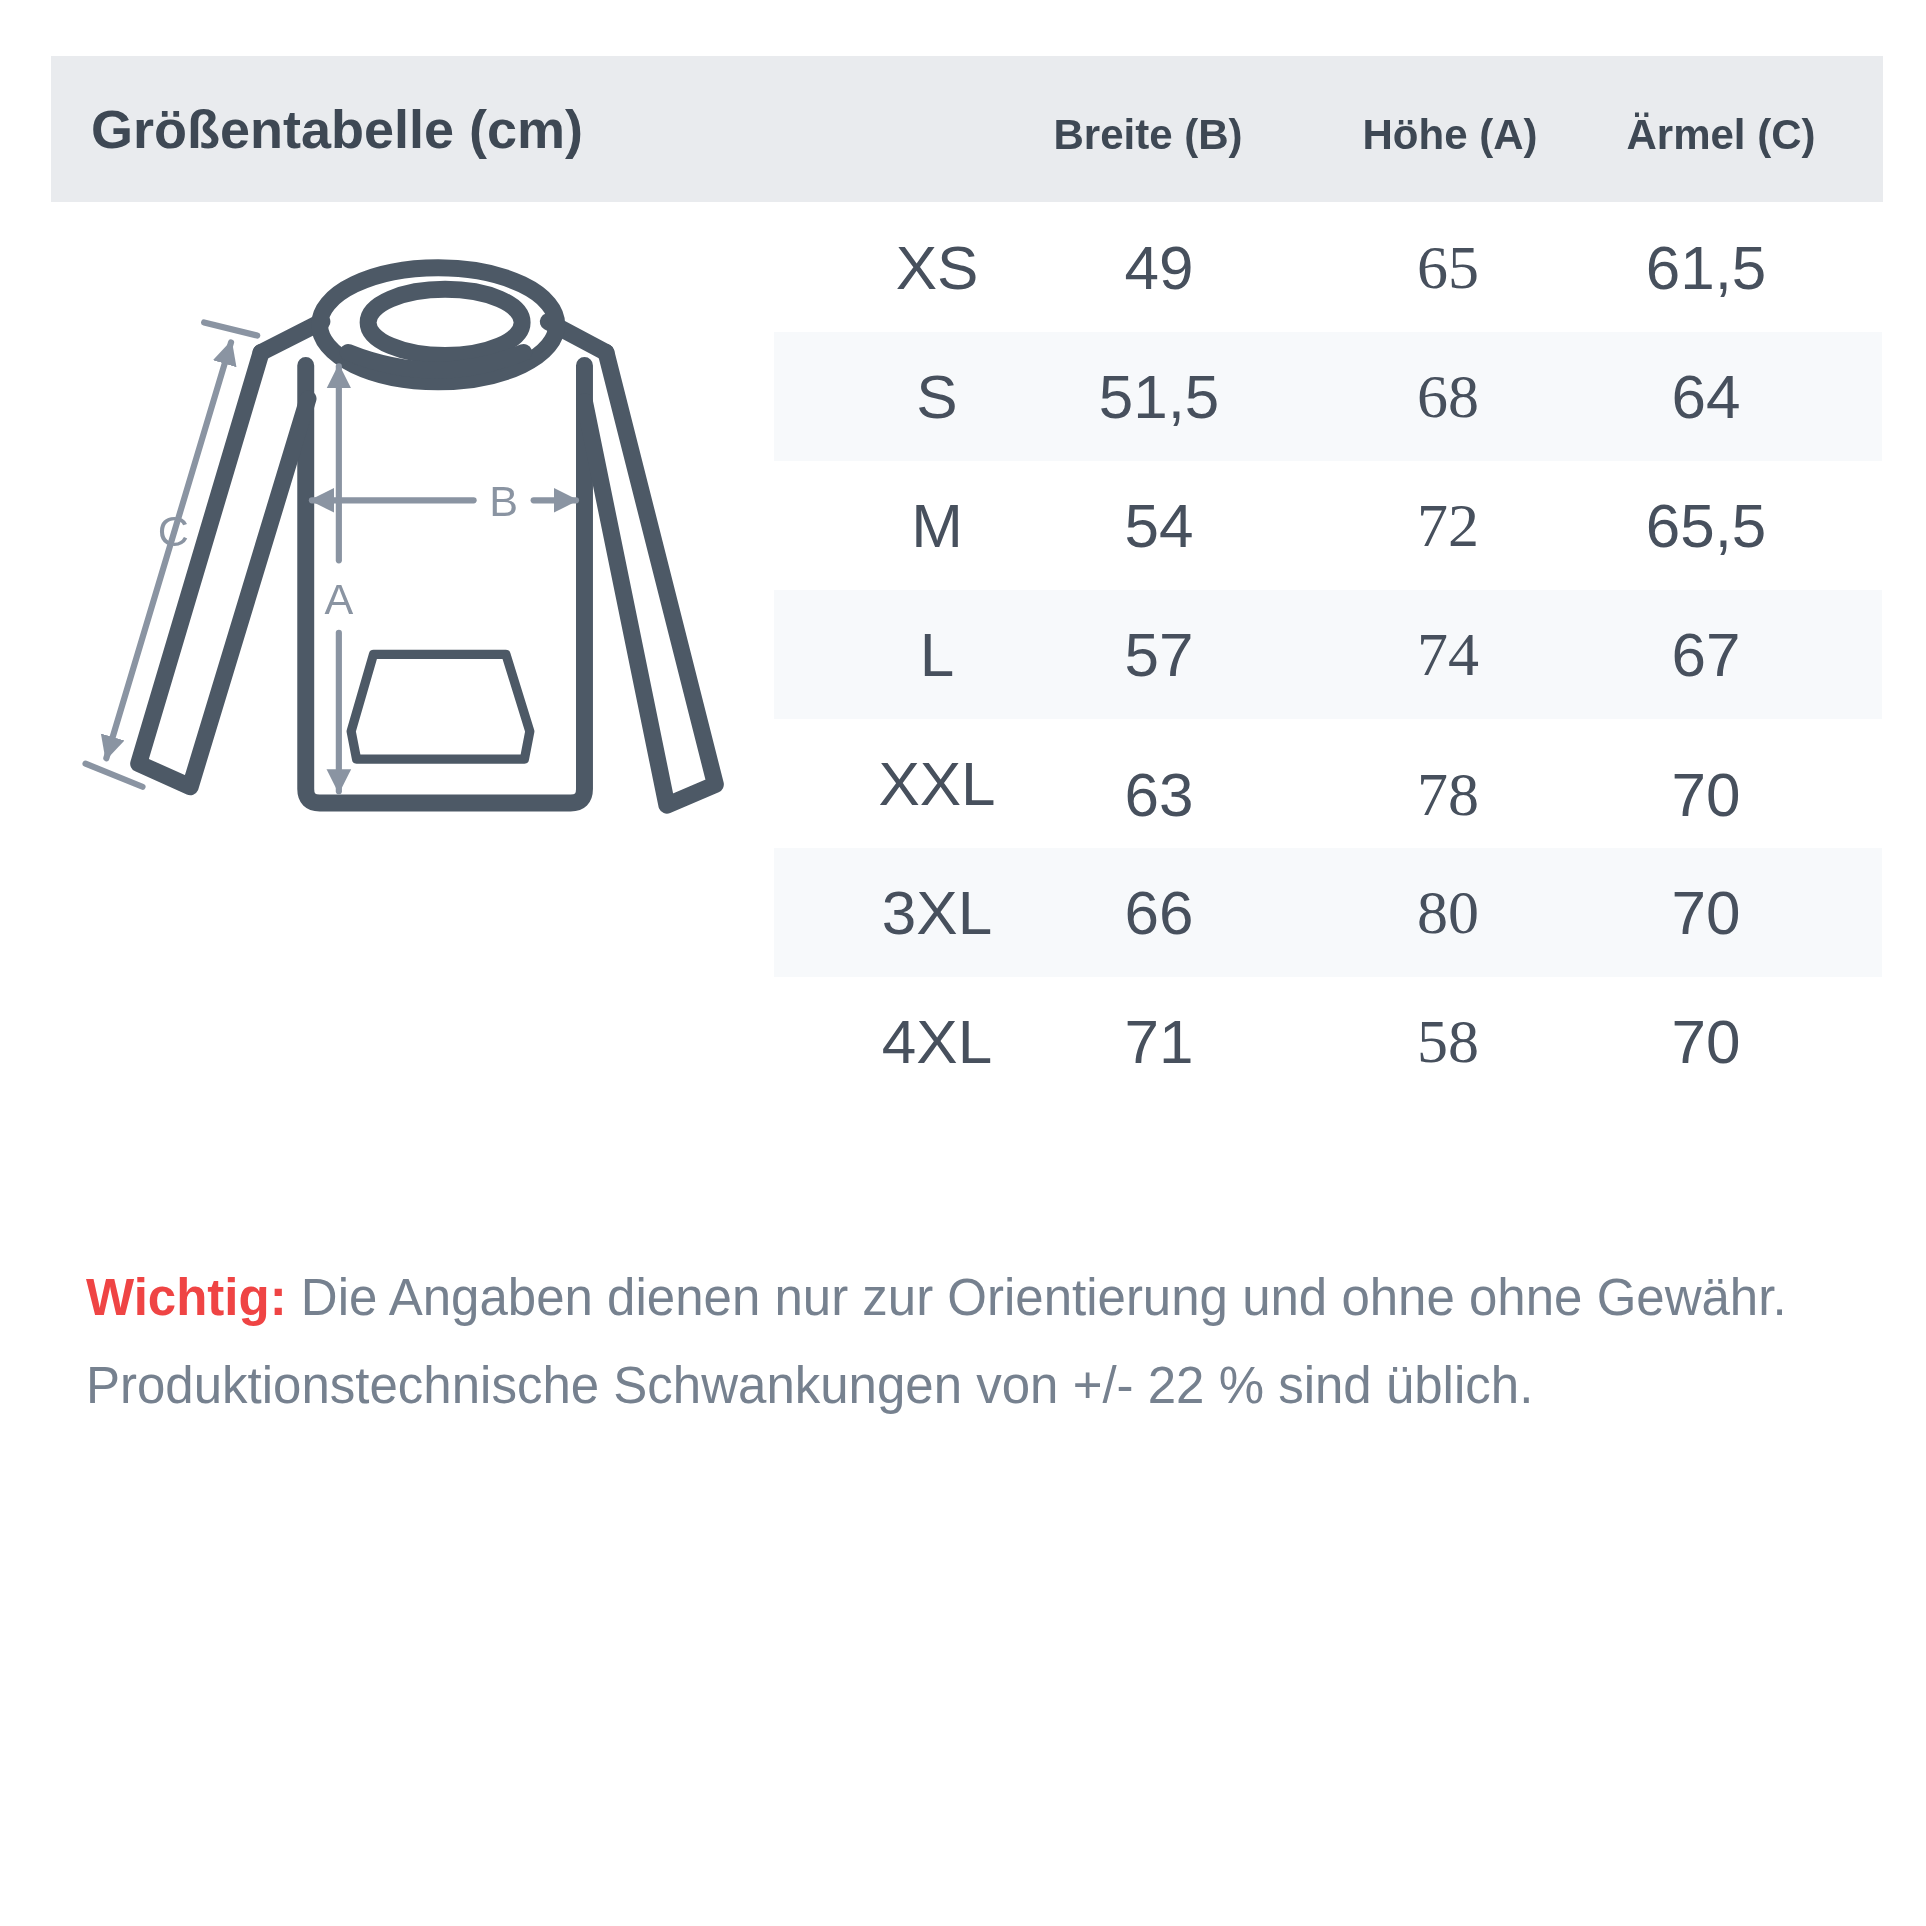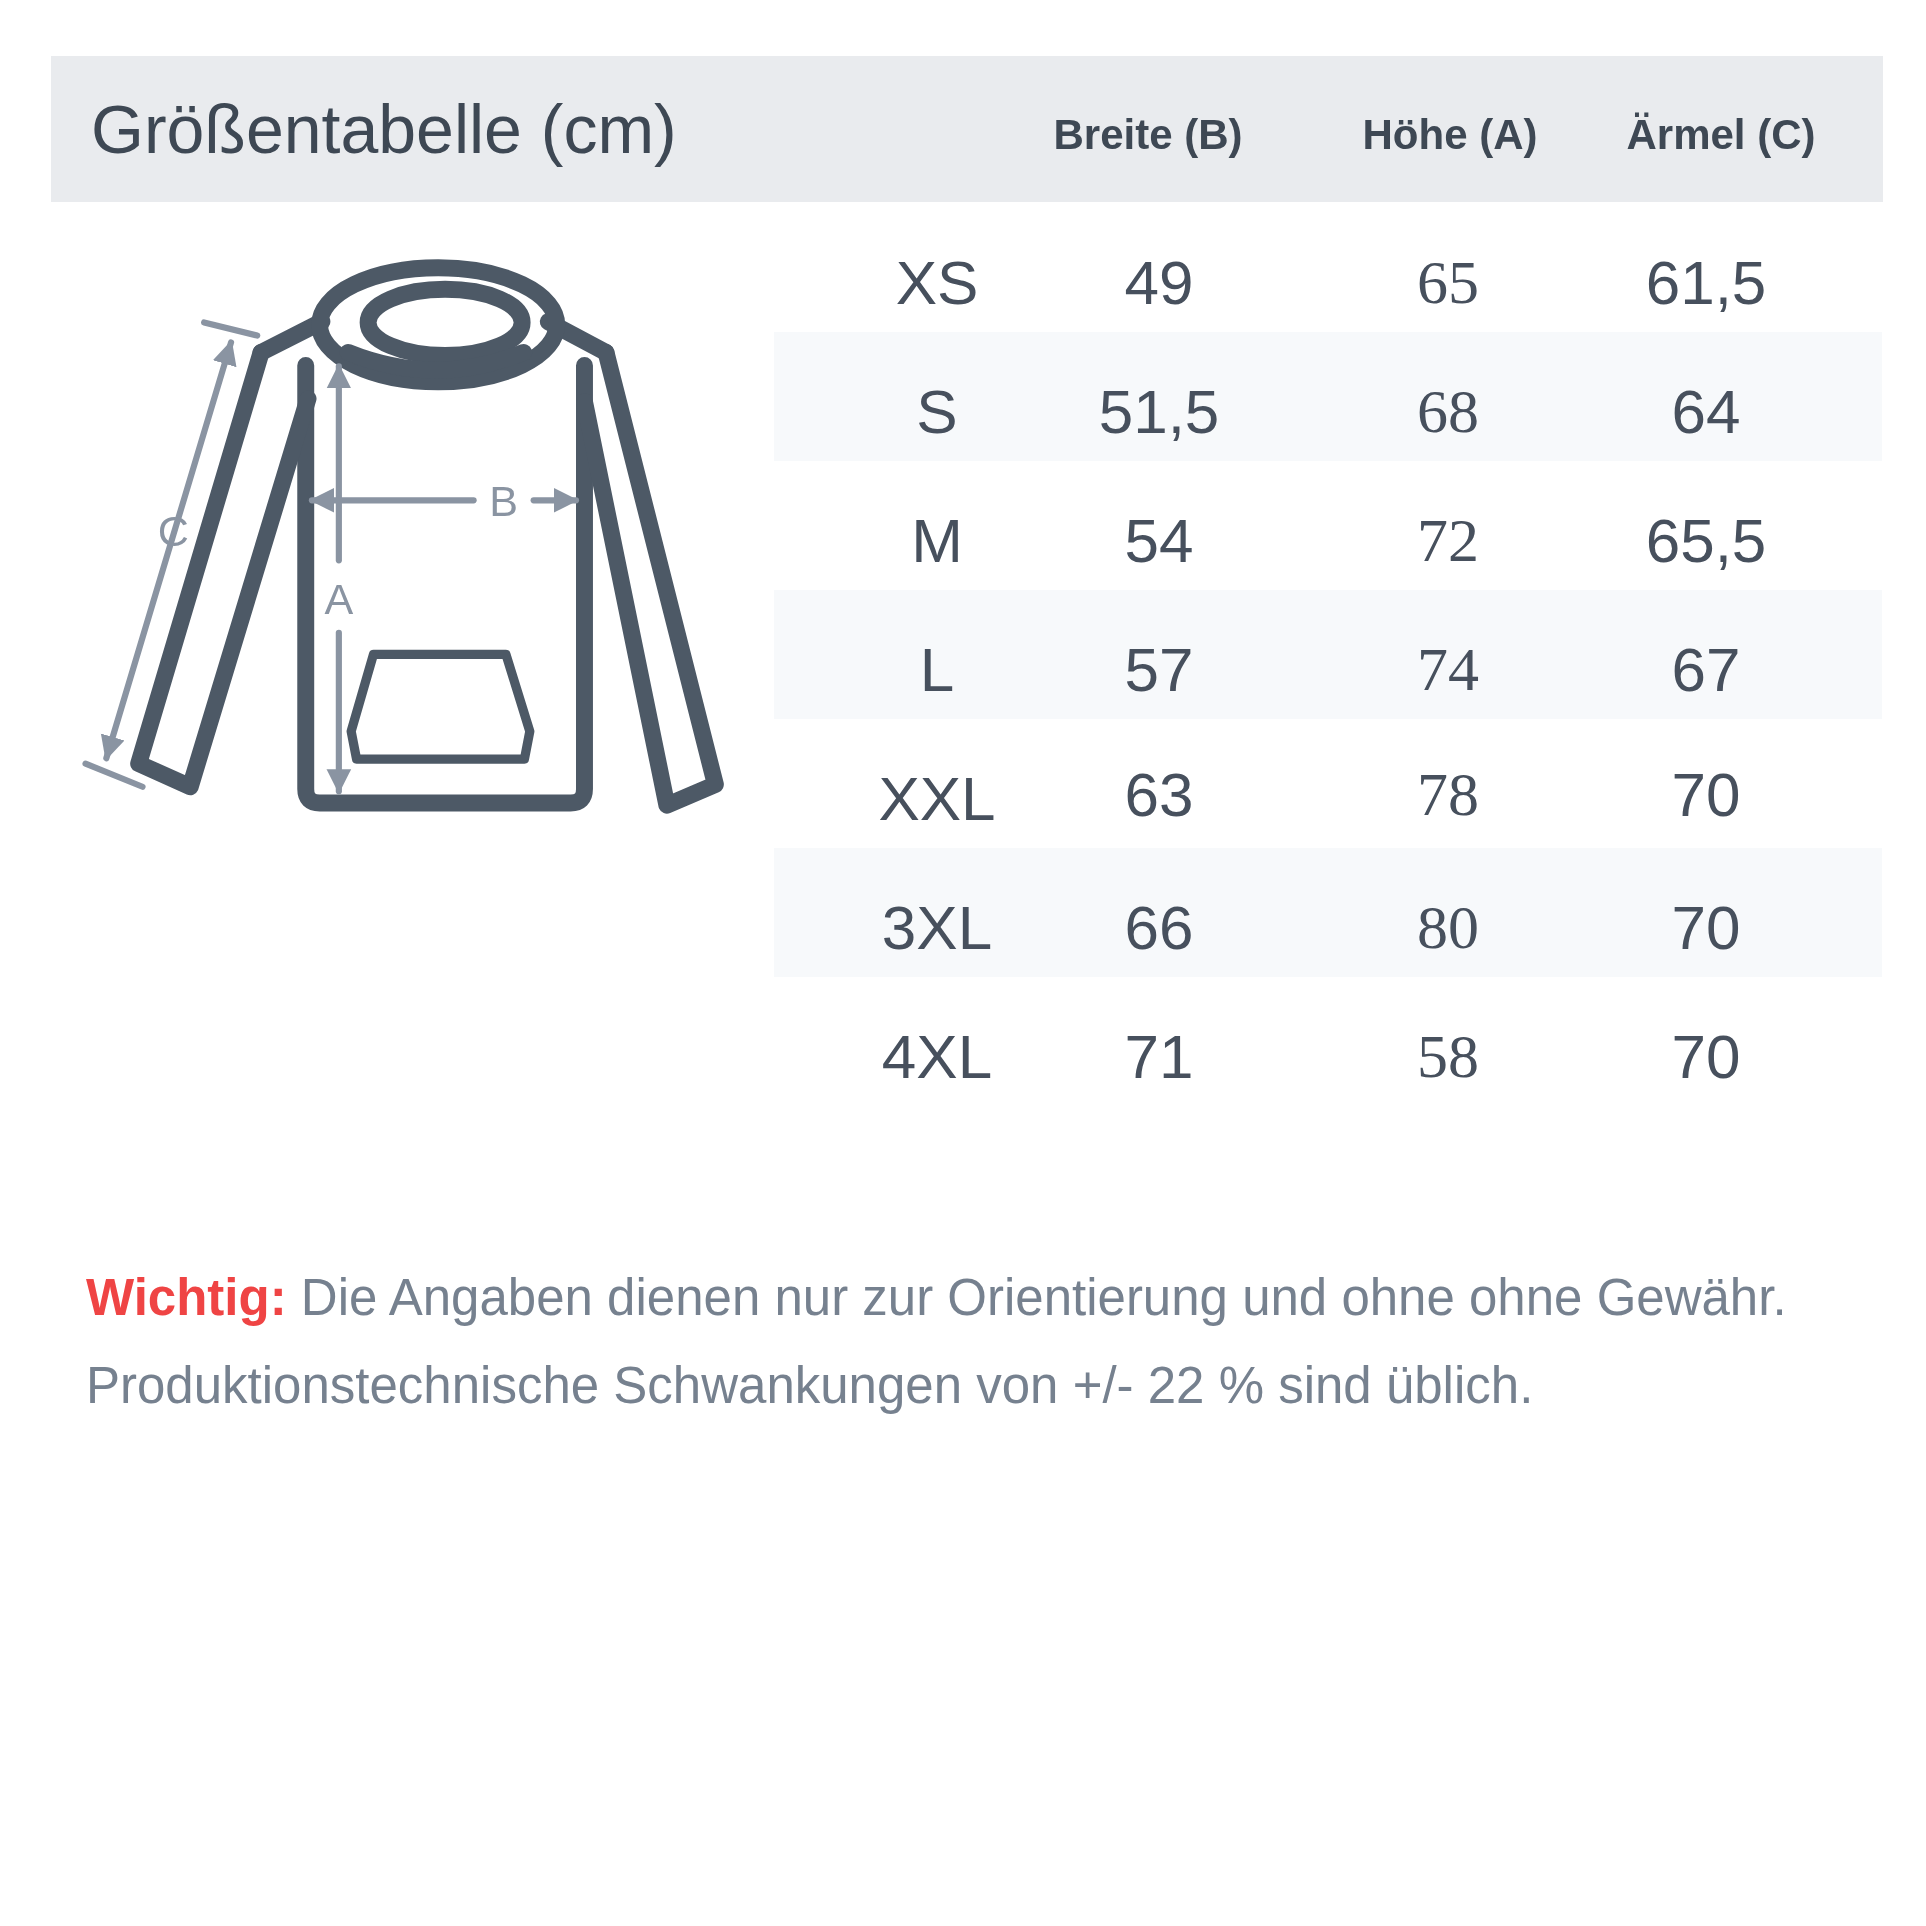--- a/index.html
+++ b/index.html
@@ -7,38 +7,38 @@
     width:1926px;height:1926px;position:relative;background:#ffffff;
     font-family:"Liberation Sans",sans-serif;overflow:hidden;
   }
   
   .header-band{
     position:absolute;left:51px;top:56px;width:1832px;height:146px;
     background:#e9ebee;
   }
   .title{
     position:absolute;left:40px;top:0;height:146px;line-height:146px;
-    font-size:68px;font-weight:normal;color:#3e4854;white-space:nowrap;
+    font-size:54px;font-weight:bold;color:#3e4854;white-space:nowrap;
   }
   .col-head{
     position:absolute;top:6px;height:146px;line-height:146px;
     font-size:42px;font-weight:bold;color:#3e4854;white-space:nowrap;
     transform:translateX(-50%);
   }
   .col-head.b{left:1097px;}
   .col-head.a{left:1399px;}
   .col-head.c{left:1670px;}
   
   .size-table{
     position:absolute;left:774px;top:203px;width:1108px;
   }
   .row{position:relative;height:129px;}
   .row:nth-child(even){background:#f7f9fb;}
   .cell{
-    position:absolute;top:15px;height:129px;line-height:129px;
+    position:absolute;top:0;height:129px;line-height:129px;
     font-size:62px;color:#47505d;white-space:nowrap;
     transform:translateX(-50%);
   }
   .cell.size{left:163px;}
   .cell.vb{left:385px;}
   .cell.va{left:674px;font-family:Liberation Serif, serif;}
   .cell.vc{left:932px;}
   
   .row:nth-child(5) .cell.vb,
   .row:nth-child(5) .cell.va,

